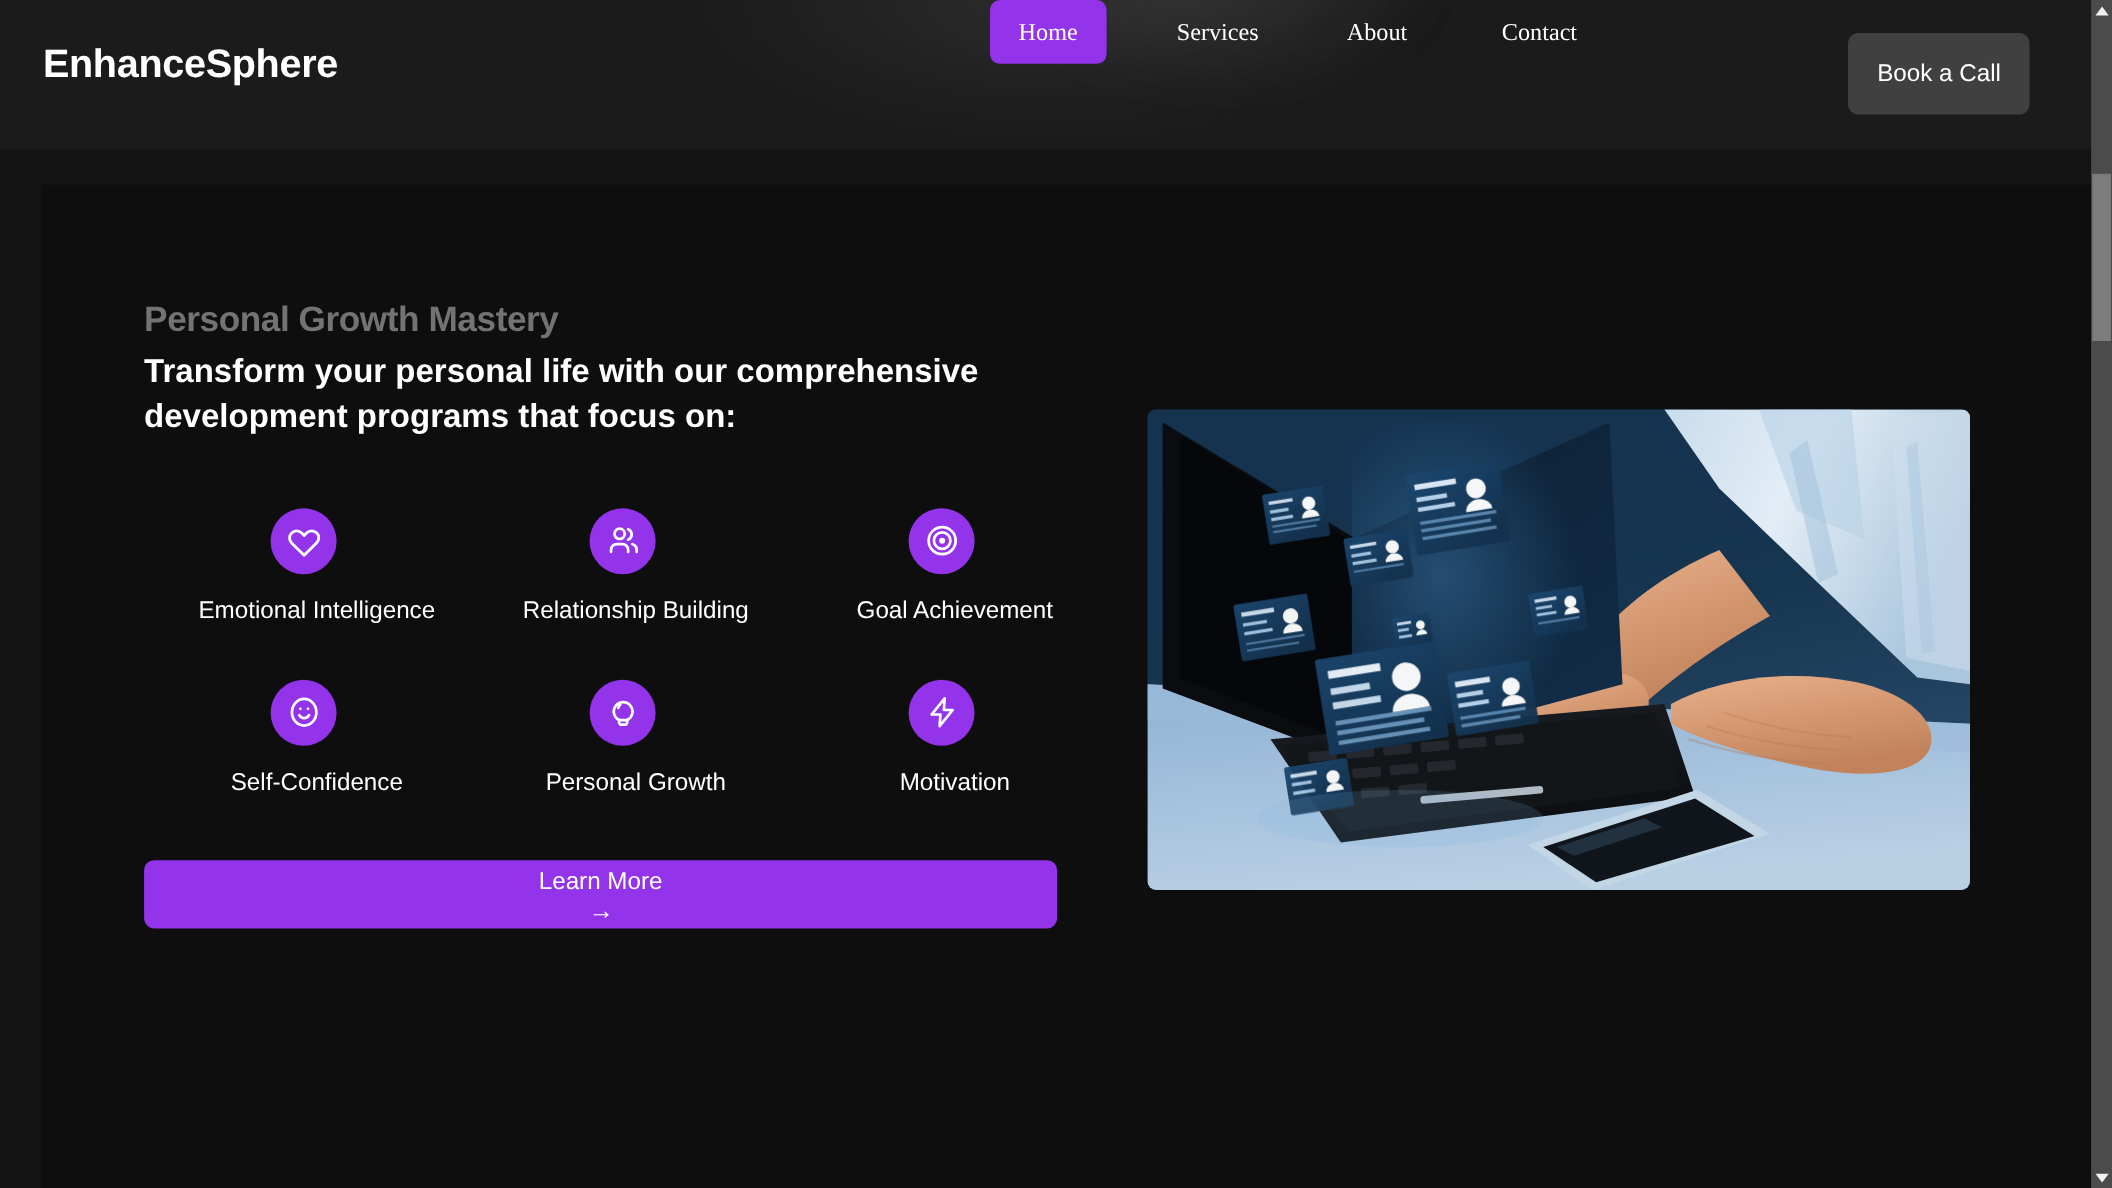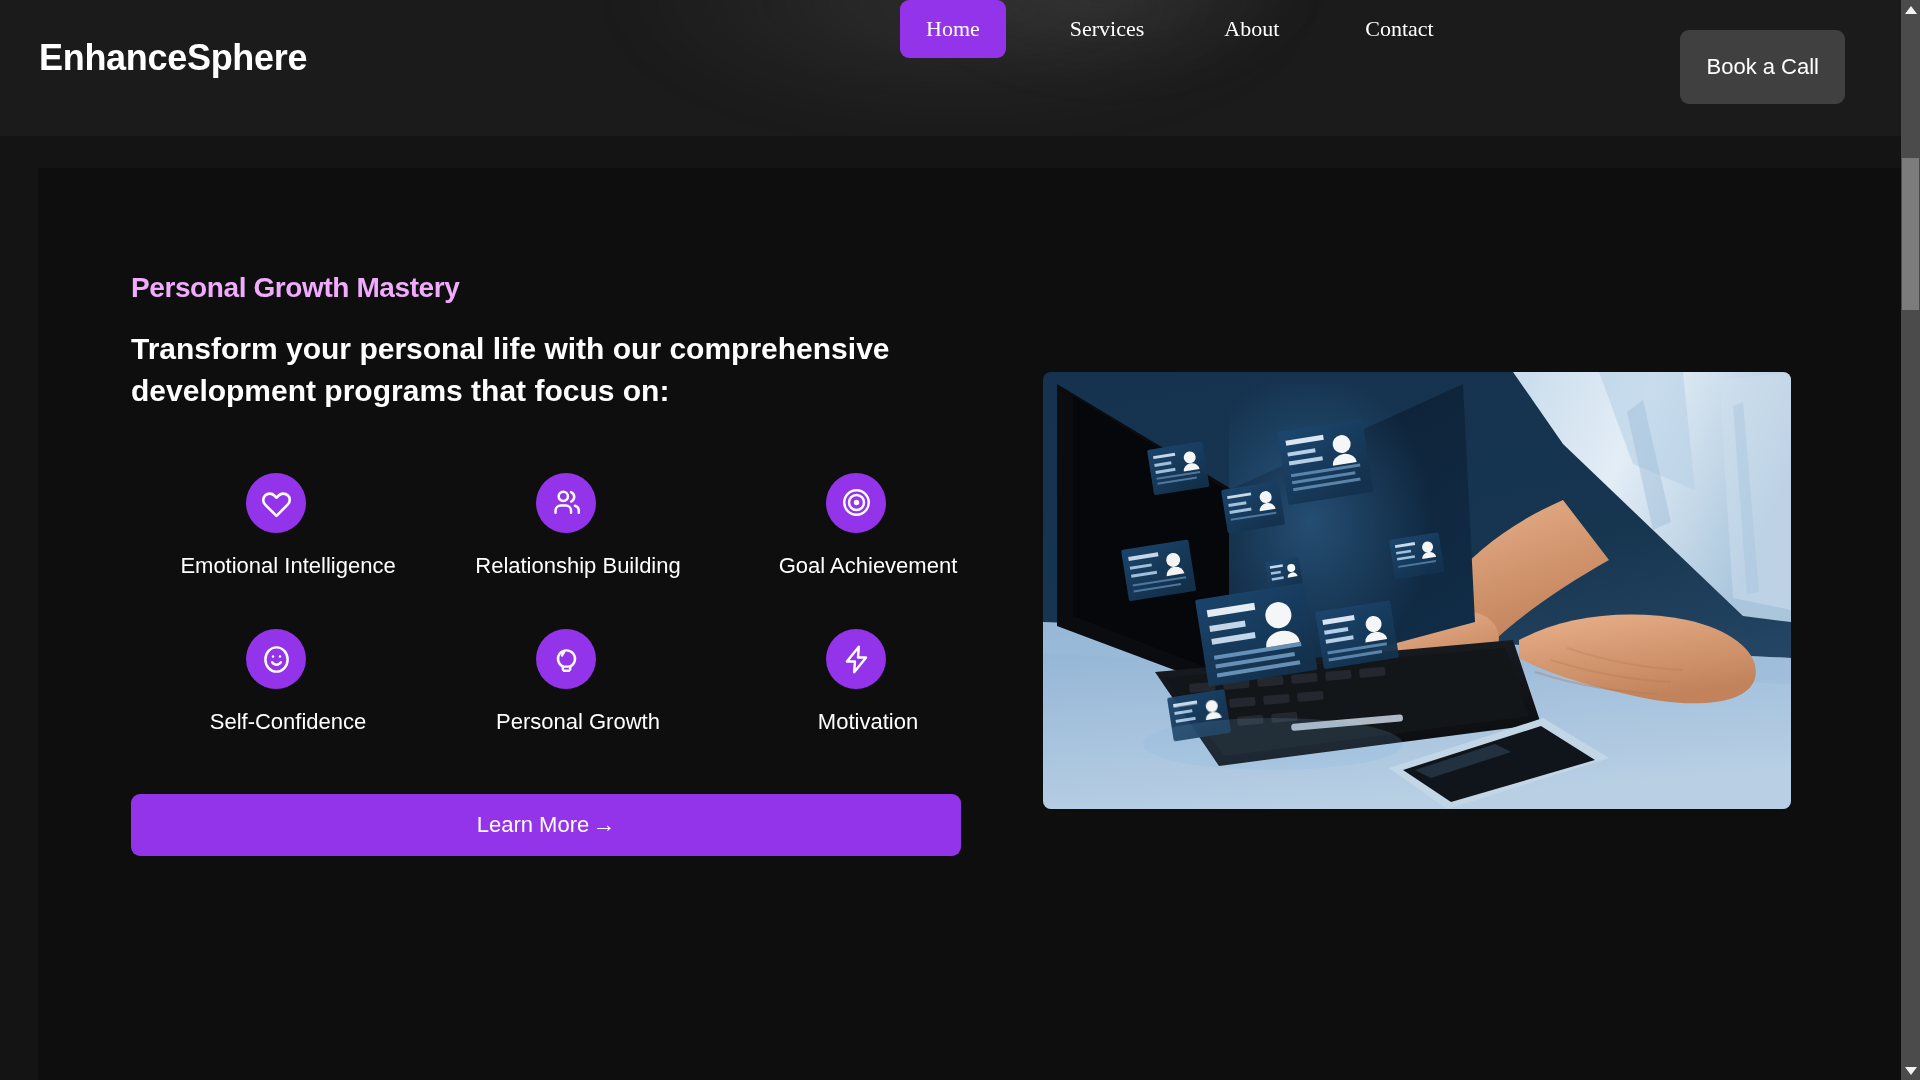--- a/index.html
+++ b/index.html
@@ -134,26 +134,26 @@
 
   
   .hero-left {
     position: absolute;
     left: 93px;
     top: 104px;
     width: 840px;
   }
 
   .hero-title {
-    font-size: 28px;
+    font-size: 32px;
     font-weight: 700;
-    color: #f0abfc;
+    color: #737373;
     letter-spacing: -0.4px;
     line-height: 1.15;
-    margin-bottom: 24px;
+    margin-bottom: 8px;
   }
 
   .hero-subtitle {
     font-size: 30px;
     color: #ffffff;
     line-height: 1.38;
     max-width: 760px;
     font-weight: 700;
   }
 
@@ -202,20 +202,21 @@
     color: #ffffff;
     font-size: 22px;
     border: none;
     border-radius: 9px;
     cursor: pointer;
     font-family: inherit;
     display: flex;
     align-items: center;
     justify-content: center;
     gap: 2px;
+    flex-direction: column;
   }
   .learn-more-btn .arrow {
     font-size: 23px;
     line-height: 1;
     margin-left: 1px;
   }
 
   
   .hero-media {
     position: absolute;

